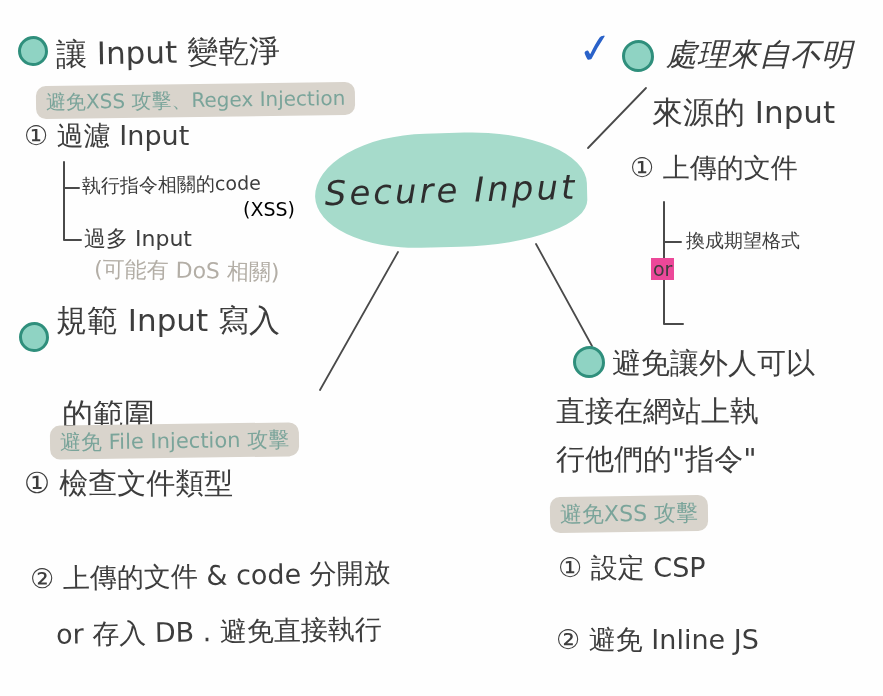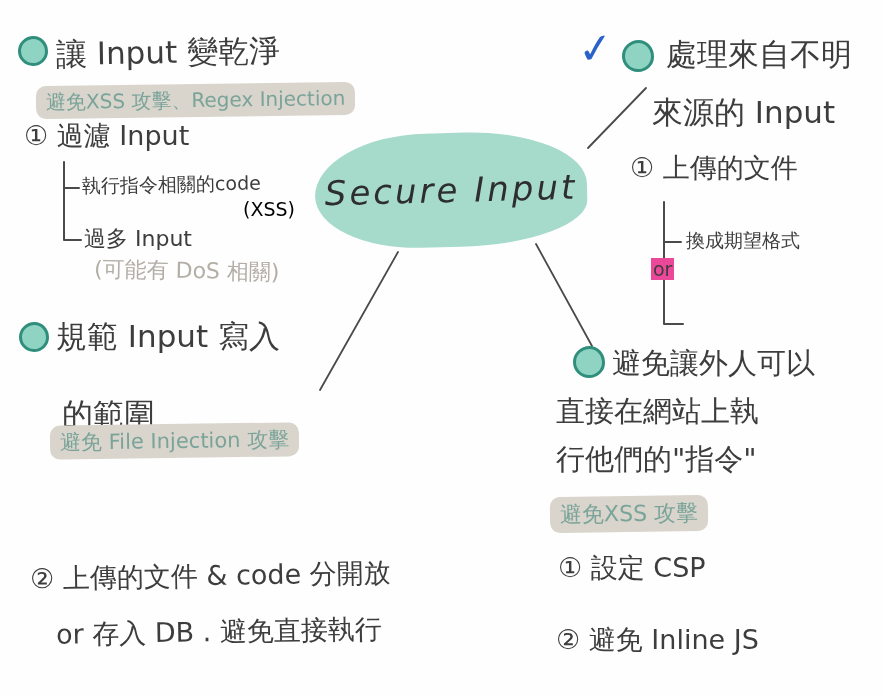--- a/index.html
+++ b/index.html
@@ -83,30 +83,31 @@
   <div class="abs t-xl tilt1" style="left:56px;top:32px;">讓 Input 變乾淨</div>
   <div class="abs t-s highlight" style="left:36px;top:84px;font-size:20px;">避免XSS 攻擊、Regex Injection</div>
   <div class="abs t-l" style="left:24px;top:118px;">① 過濾 Input</div>
   <div class="abs t-s tilt1" style="left:82px;top:172px;">執行指令相關的code</div>
   <div class="abs t-s gray" style="left:243px;top:198px;">(XSS)</div>
   <div class="abs t-m" style="left:84px;top:224px;">過多 Input</div>
   <div class="abs t-m faint tilt2" style="left:94px;top:256px;">(可能有 DoS 相關)</div>
 
   <div class="check" style="left:578px;top:28px;">✓</div>
   <div class="bullet" style="left:622px;top:40px;width:32px;height:32px;"></div>
-  <div class="abs t-xl" style="left:666px;top:34px;">處理來自不明</div>
+  <div class="abs t-xl" style="left:666px;top:34px;font-style:italic;">處理來自不明</div>
   <div class="abs t-xl" style="left:652px;top:92px;">來源的 Input</div>
   <div class="abs t-l" style="left:630px;top:150px;">① 上傳的文件</div>
   <div class="abs" style="left:686px;top:228px;font-size:19px;">換成期望格式</div>
   <div class="abs t-s" style="left:651px;top:258px;background:#ec4899;padding:0 2px;">or</div>
 
   <div class="bullet" style="left:19px;top:322px;width:30px;height:30px;"></div>
-  <div class="abs t-xl" style="left:56px;top:316px;">規範 Input 寫入</div>
+  <div class="abs t-xl" style="left:56px;top:300px;">規範 Input 寫入</div>
   <div class="abs t-xl" style="left:62px;top:362px;margin-top:32px;">的範圍</div>
   <div class="abs highlight" style="left:50px;top:424px;font-size:21px;">避免 File Injection 攻擊</div>
+  <div class="abs" style="left:24px;top:464px;font-size:29px;">① 檢查文件類型</div>
   <div class="abs t-l tilt1" style="left:30px;top:558px;">② 上傳的文件 &amp; code 分開放</div>
   <div class="abs t-l tilt1" style="left:56px;top:614px;">or 存入 DB . 避免直接執行</div>
 
   <div class="bullet" style="left:573px;top:346px;width:32px;height:32px;"></div>
   <div class="abs" style="left:612px;top:344px;font-size:29px;">避免讓外人可以</div>
   <div class="abs" style="left:556px;top:392px;font-size:29px;text-align:right;">直接在網站上執</div>
   <div class="abs" style="left:556px;top:440px;font-size:29px;">行他們的"指令"</div>
   <div class="abs highlight" style="left:550px;top:496px;font-size:22px;">避免XSS 攻擊</div>
   <div class="abs t-l" style="left:558px;top:550px;">① 設定 CSP</div>
   <div class="abs t-l" style="left:556px;top:622px;">② 避免 Inline JS</div>

